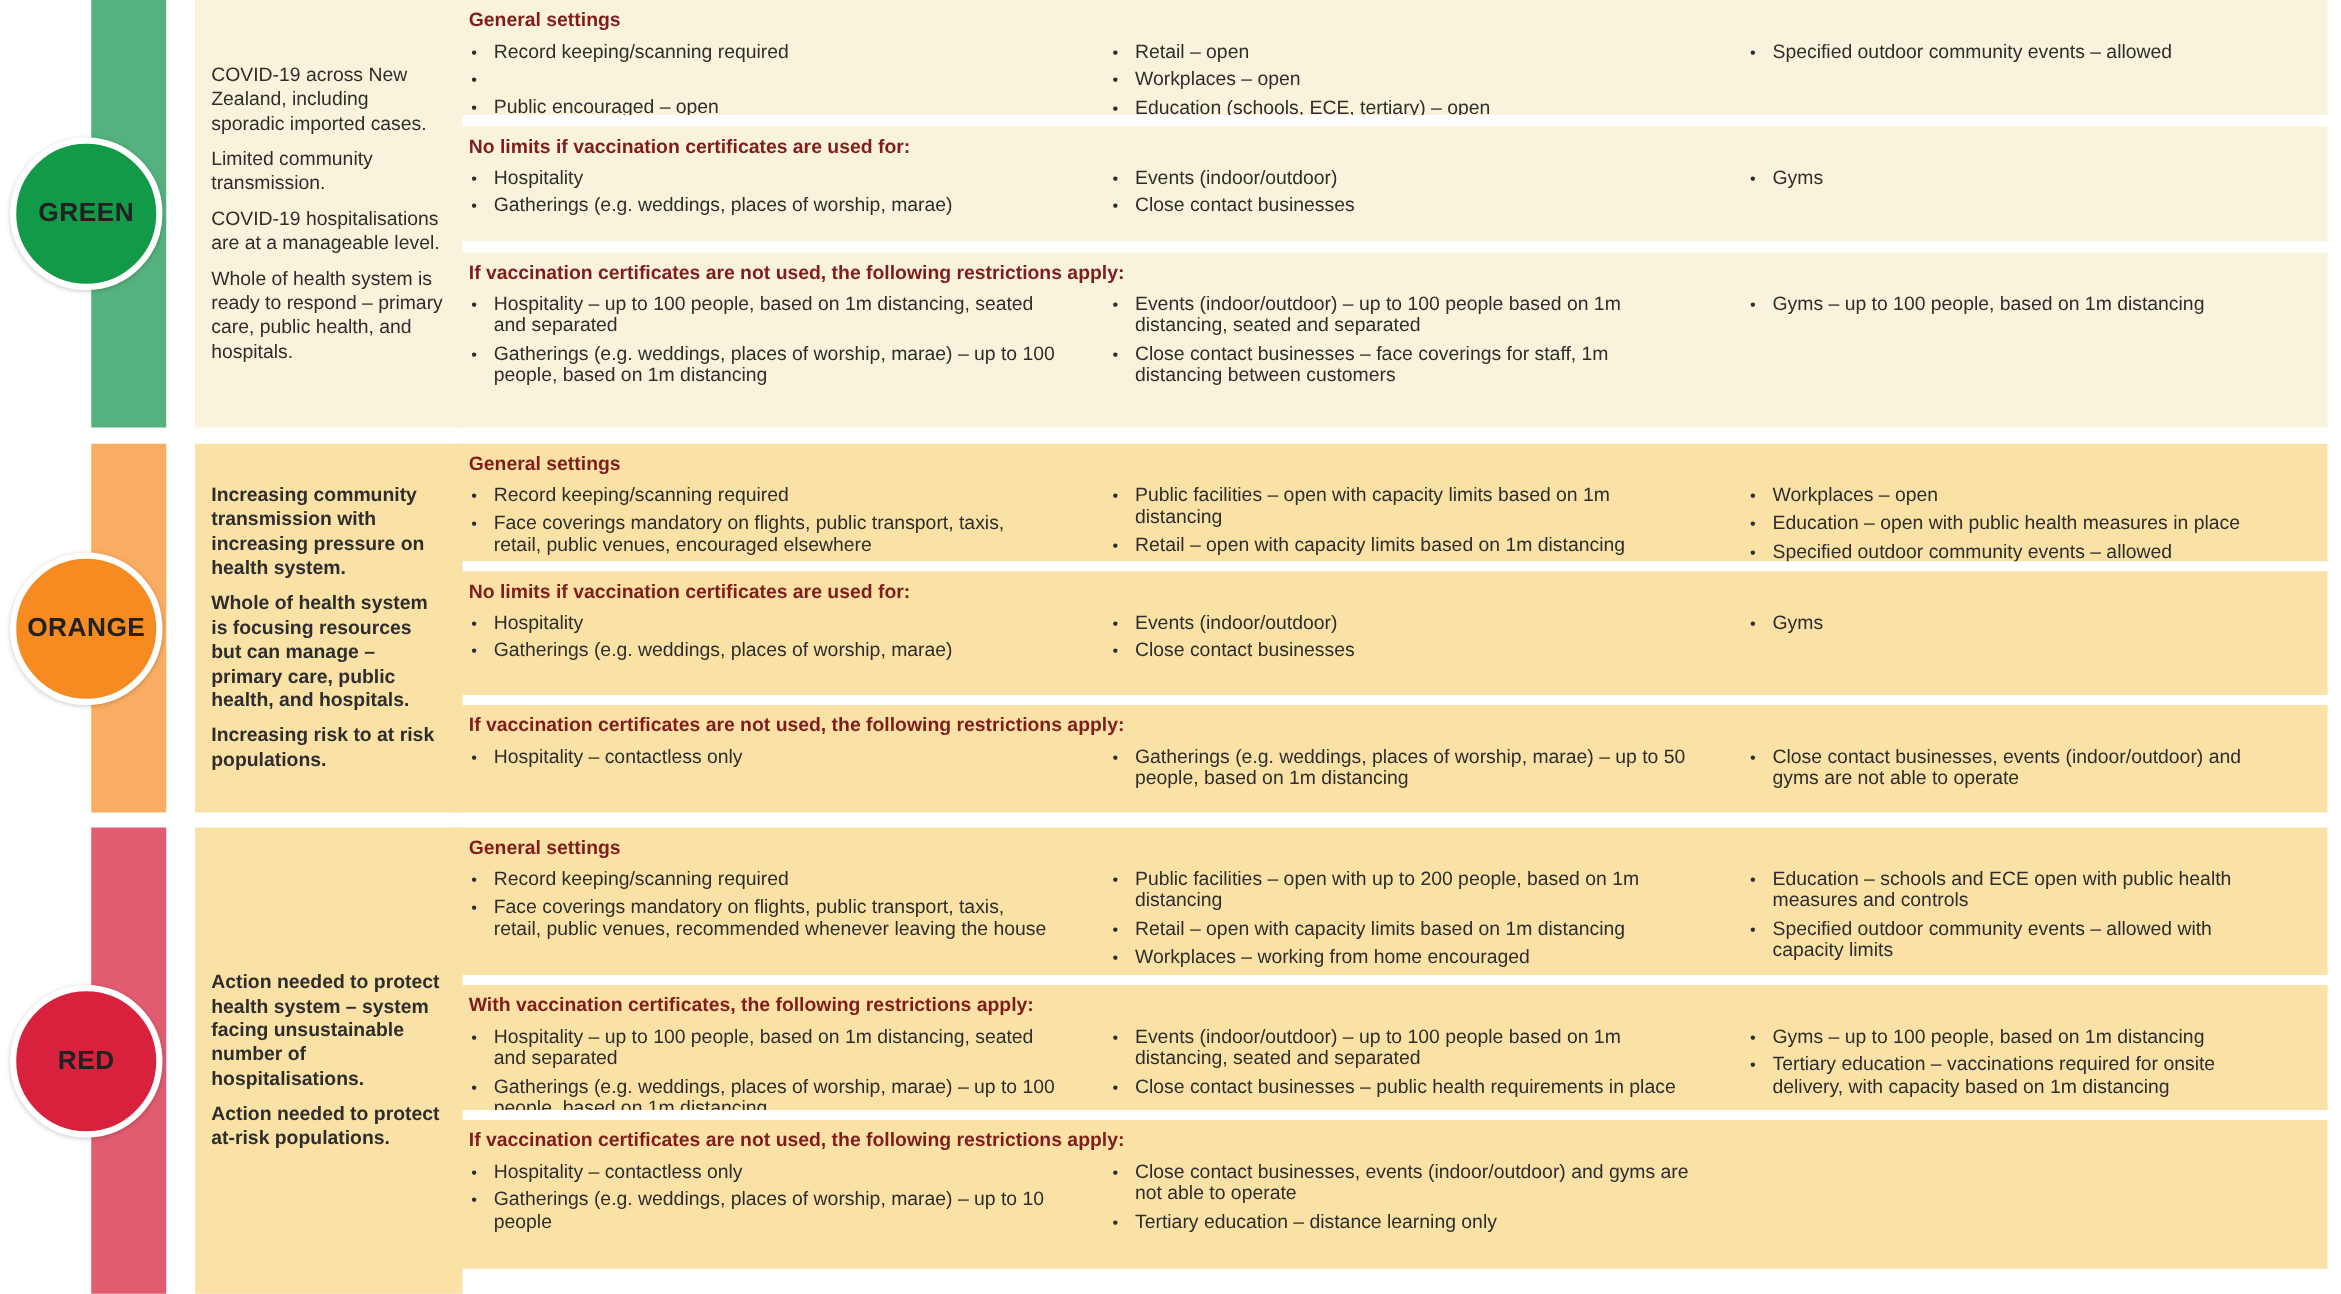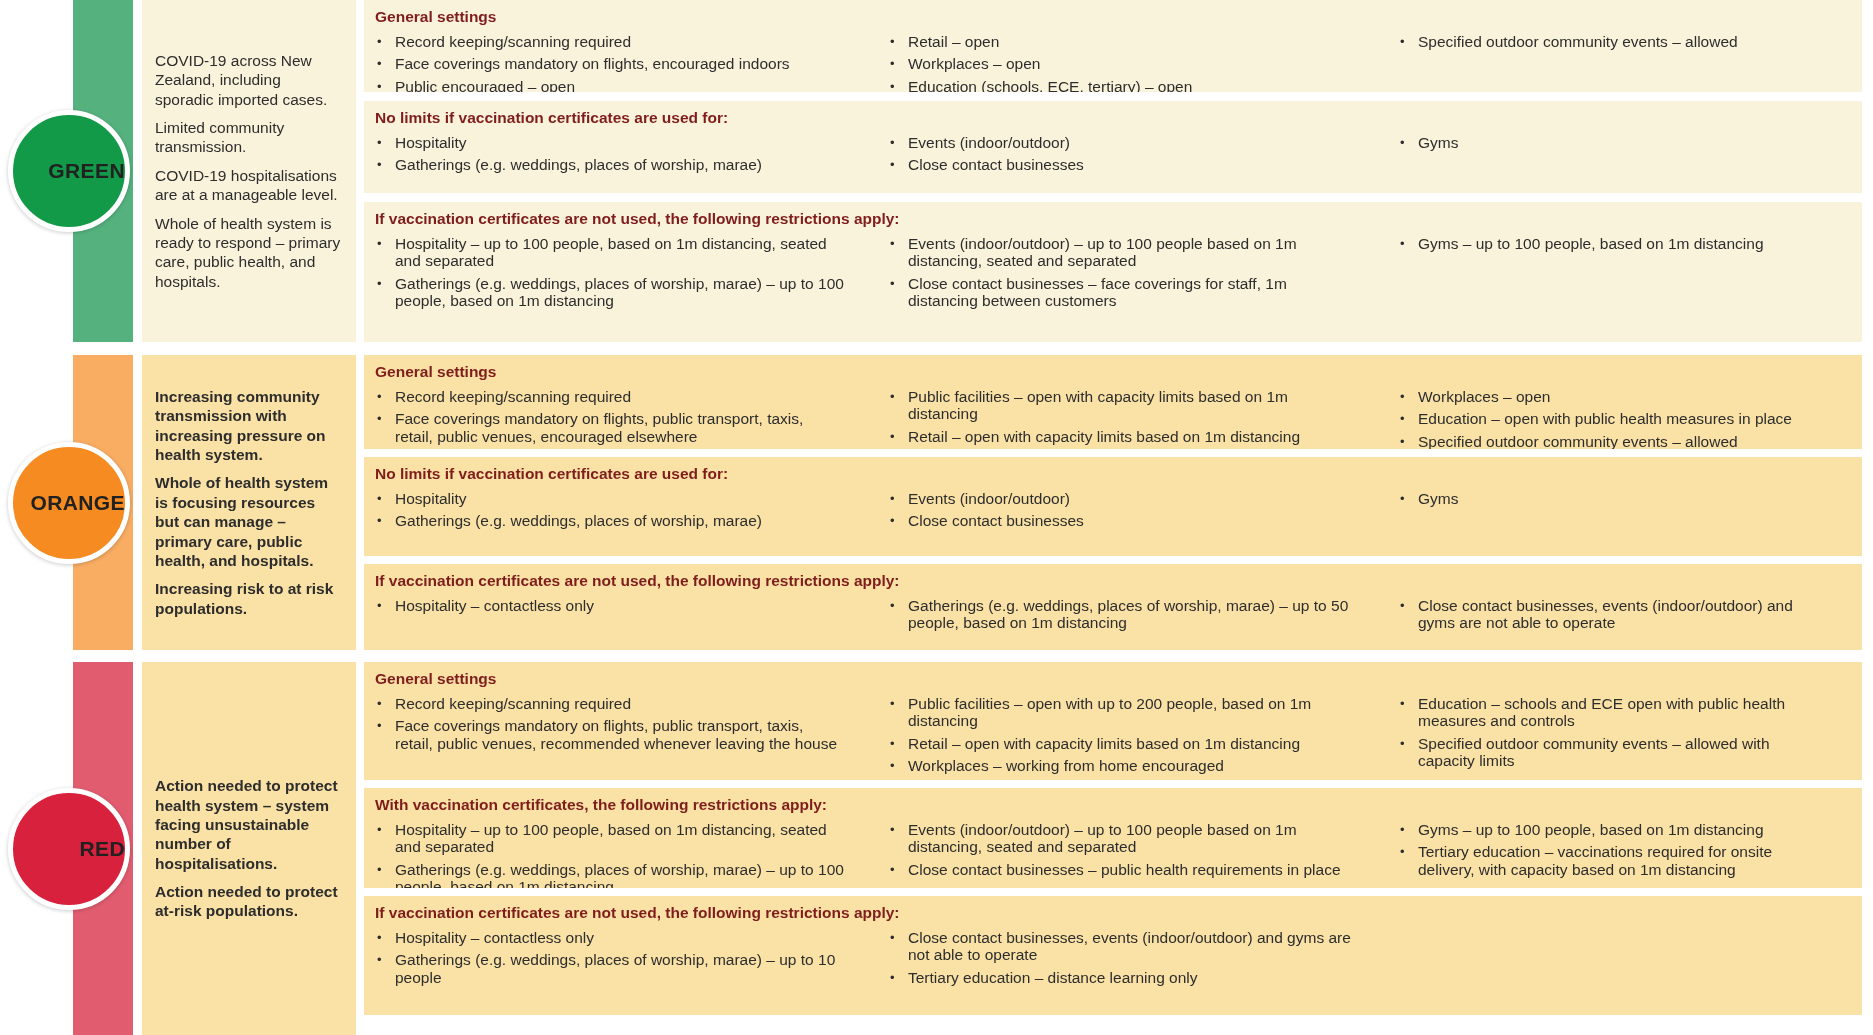--- a/index.html
+++ b/index.html
@@ -15,30 +15,30 @@
 
   .bar{position:absolute;left:73px;width:60px;top:0;bottom:0;}
   #band-green .bar{background:#55B27F;}
   #band-orange .bar{background:#F9AD62;}
   #band-red .bar{background:#E25C70;}
 
   .circle{
     position:absolute;left:8px;top:50%;transform:translateY(-50%);
     width:122px;height:122px;border-radius:50%;
     border:5px solid #ffffff;box-sizing:border-box;
-    display:flex;align-items:center;justify-content:flex-end;
+    display:flex;align-items:center;justify-content:center;
     font-weight:bold;font-size:21px;letter-spacing:.4px;color:#212121;
     box-shadow:0 1px 4px rgba(0,0,0,.22);
   }
   #band-green .circle{background:#139A48;}
   #band-orange .circle{background:#F68C21;}
   #band-red .circle{background:#D8213C;}
 
   .desc{
-    position:absolute;left:142px;width:214px;top:0;bottom:0;
+    position:absolute;left:156px;width:214px;top:0;bottom:0;
     box-sizing:border-box;padding:12px 13px;
     display:flex;flex-direction:column;justify-content:center;
     font-size:15.5px;line-height:1.25;
   }
   #band-green .desc{background:#FAF3DC;}
   #band-orange .desc,#band-red .desc{background:#FAE2A6;font-weight:bold;}
   .desc p{margin:4.5px 0;}
 
   .main{
     position:absolute;left:364px;right:11px;top:0;bottom:0;
@@ -87,21 +87,20 @@
       <section class="row-panel">
         <h3 class="row-title">General settings</h3>
         <div class="cols">
           <ul class="col">
             <li>
               <span class="dot">•</span>
               <span class="txt">Record keeping/scanning required</span>
             </li>
             <li>
               <span class="dot">•</span>
-              <span class="txt">Face coverings mandatory on flights, encouraged indoors</span>
             </li>
             <li>
               <span class="dot">•</span>
               <span class="txt">Public encouraged – open</span>
             </li>
           </ul>
           <ul class="col">
             <li>
               <span class="dot">•</span>
               <span class="txt">Retail – open</span>

